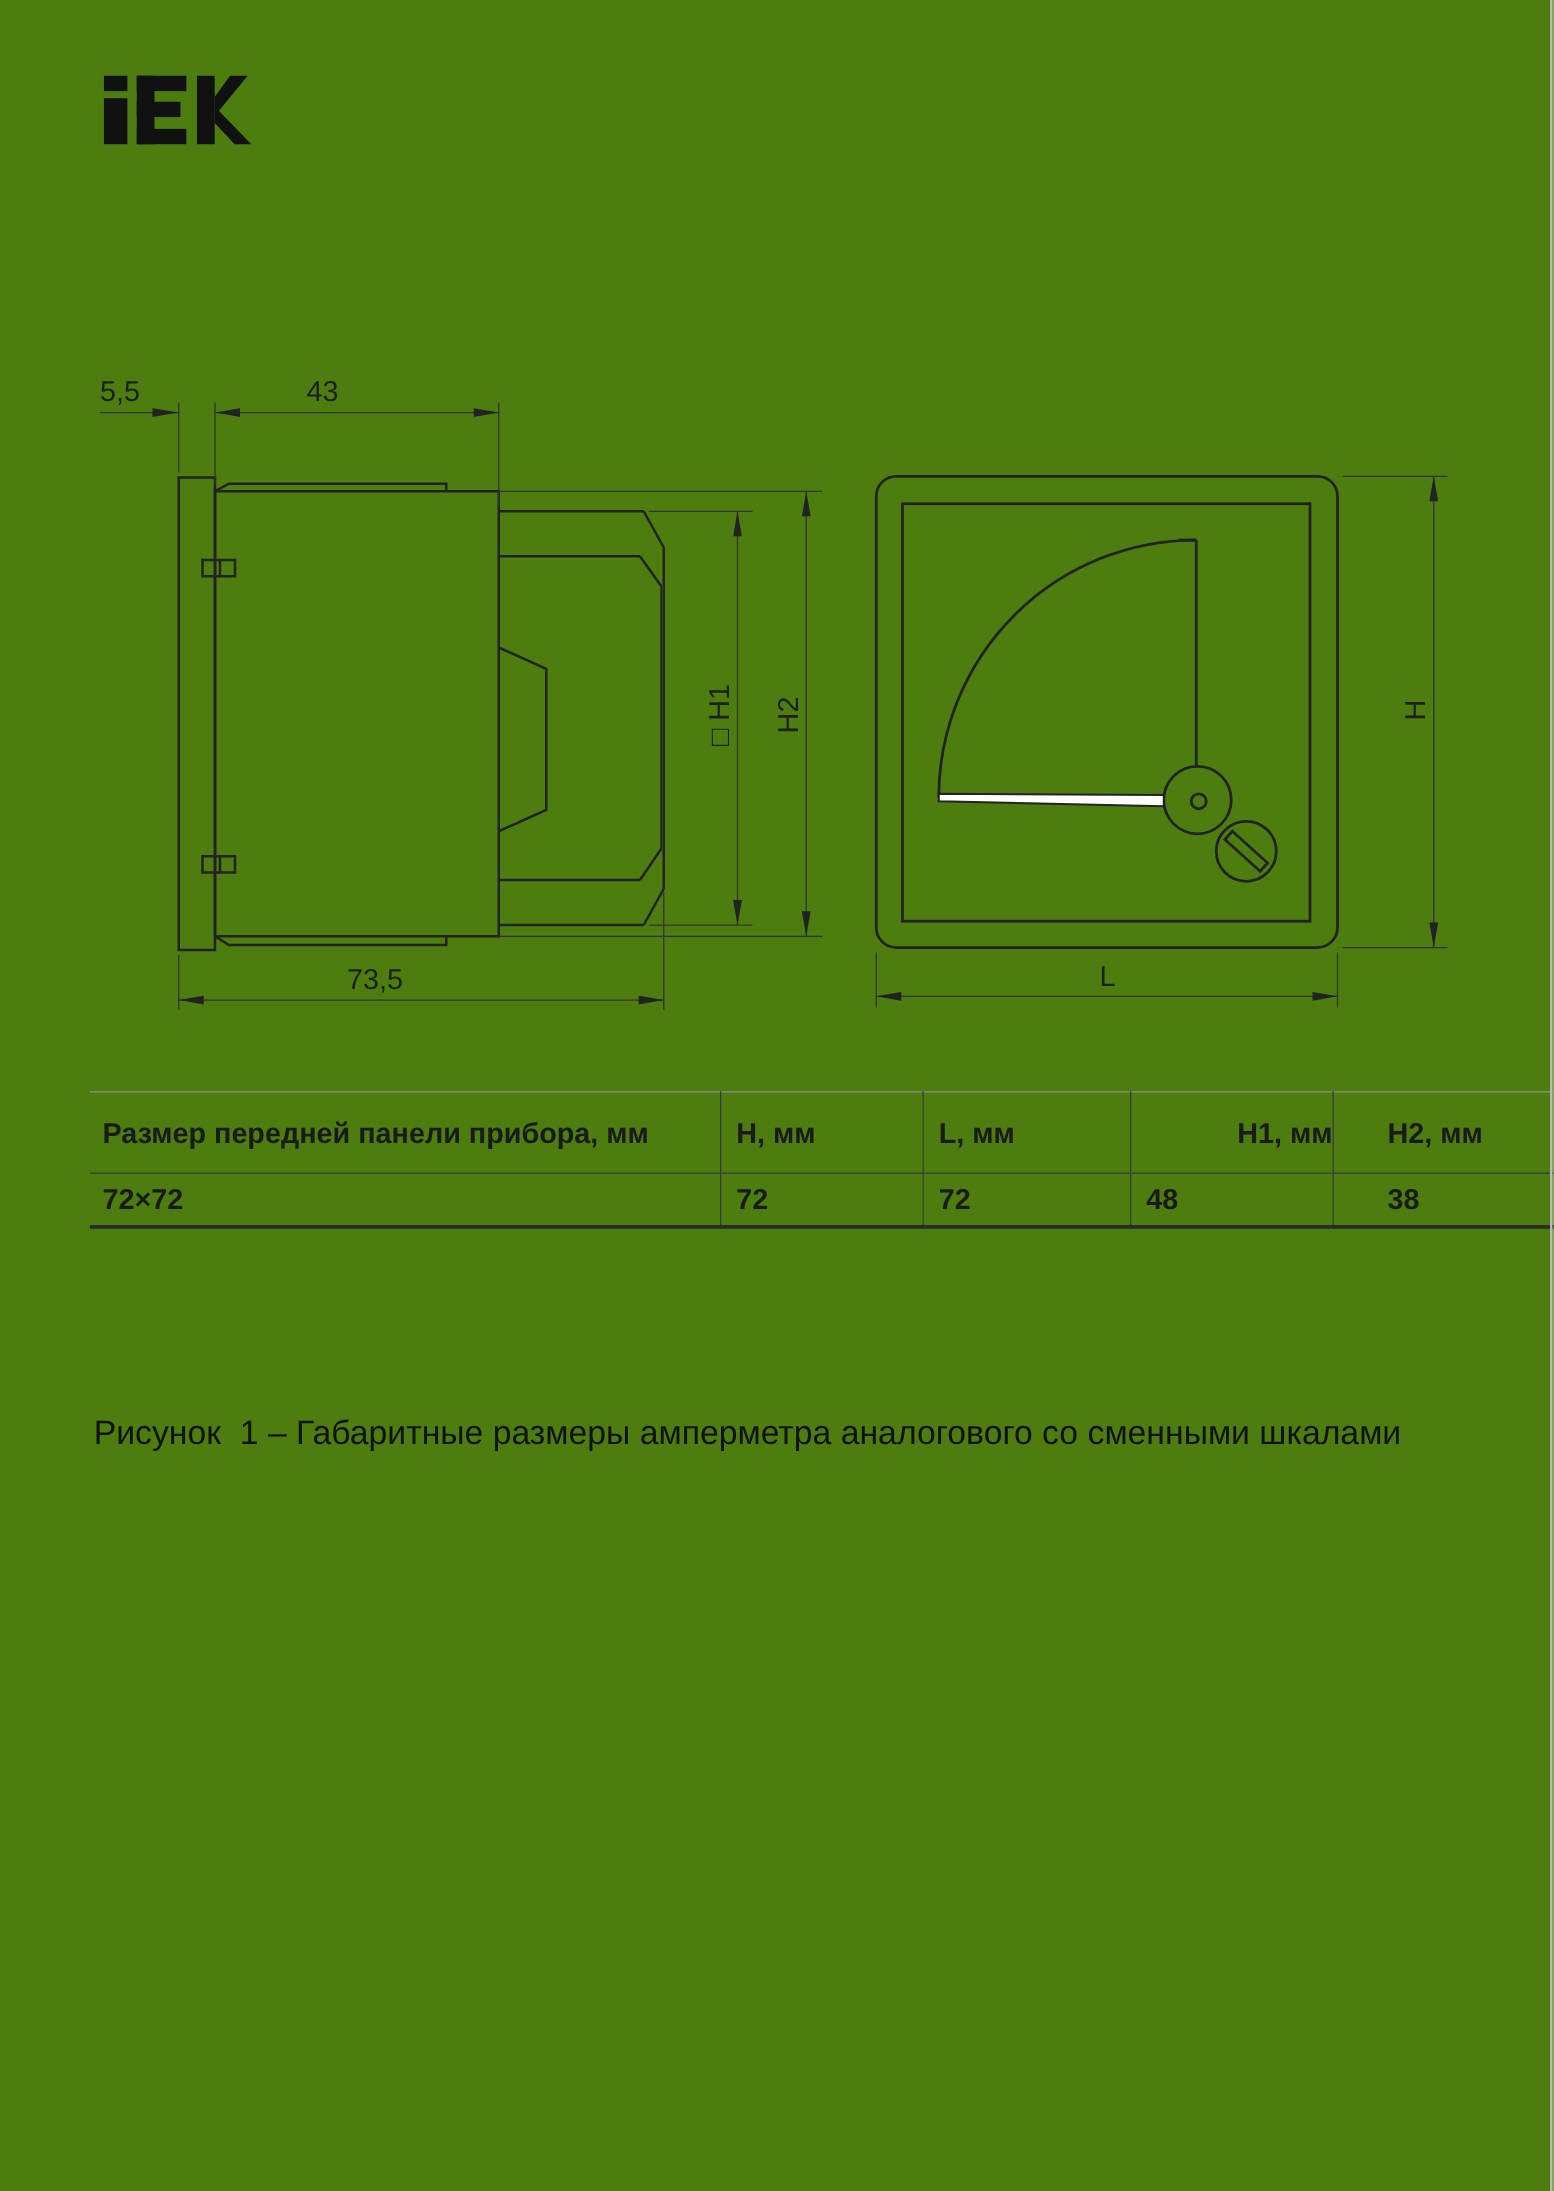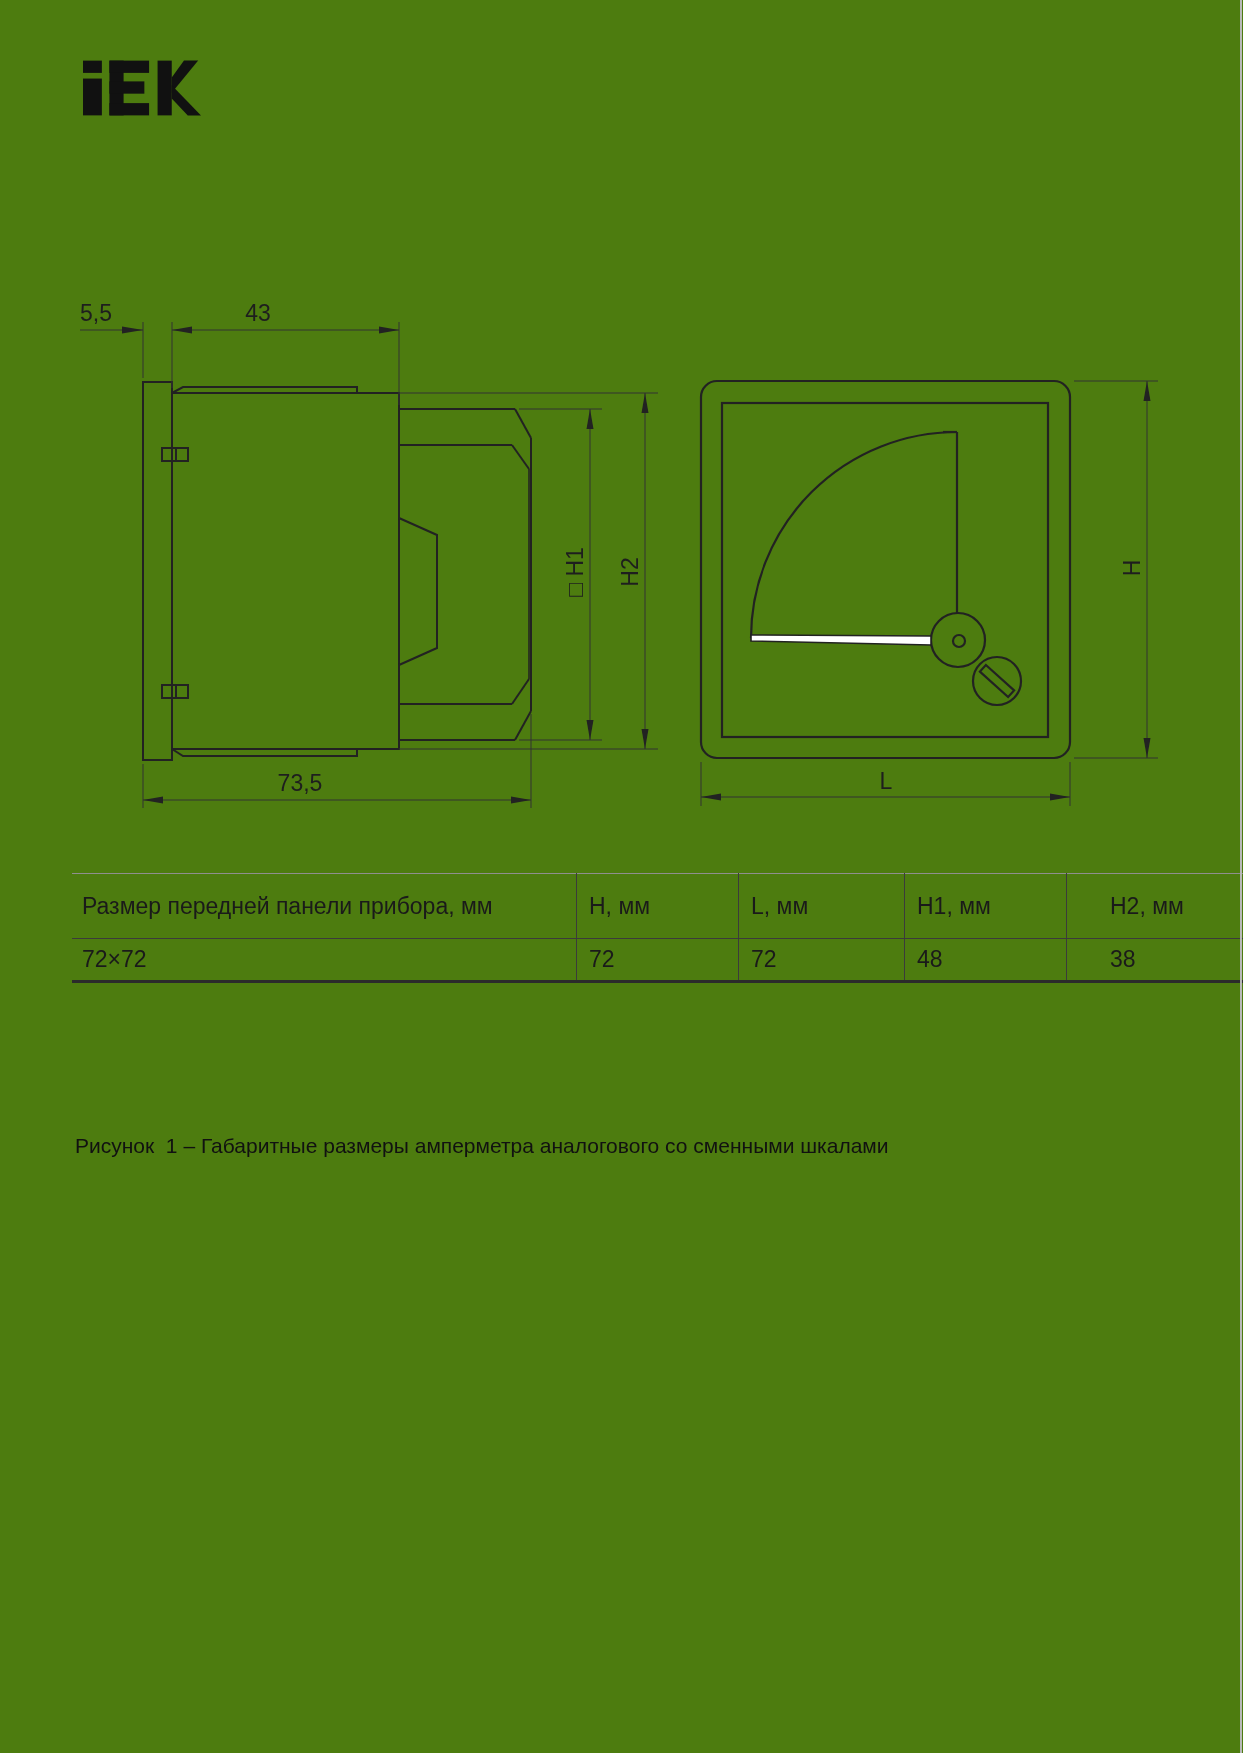--- a/index.html
+++ b/index.html
@@ -24,32 +24,33 @@
     position:absolute;left:72px;top:873px;width:1108px;
     border-collapse:collapse;table-layout:fixed;
     font-size:23px;color:#1a1a1a;
     border-top:1px solid #8f8f8f;
     border-bottom:3px solid #2b2b2b;
   }
   .dim-table td{
     border-right:1px solid #3b3b3b;
     vertical-align:middle;
     padding:0 0 0 12px;
+    font-weight:bold;
   }
   .dim-table td:last-child{border-right:none;padding-left:43px;}
   .dim-table td:first-child{padding-left:10px;}
   .dim-table tr.hdr td{height:64px;border-bottom:1px solid #3b3b3b;}
   .dim-table tr.r1 td{height:41px;border-bottom:1px solid #ec4899;}
   .dim-table tr.r2 td{height:38px;}
   .col-size{width:494px;} .col-h{width:149px;} .col-l{width:153px;}
-  .col-h1{width:149px;} .col-h2{width:163px;}
+  .col-h1{width:149px;text-align:right;} .col-h2{width:163px;}
   
   .caption{
     position:absolute;left:75px;top:1128px;width:1080px;
-    font-size:21px;line-height:36px;color:#111;
+    font-size:27px;line-height:36px;color:#111;
     white-space:pre-wrap;
   }
   .edge-line{
     position:absolute;right:1px;top:0;width:2px;height:1753px;
     background:#b9b9b9;
   }
 </style>
 </head>
 <body>
 

